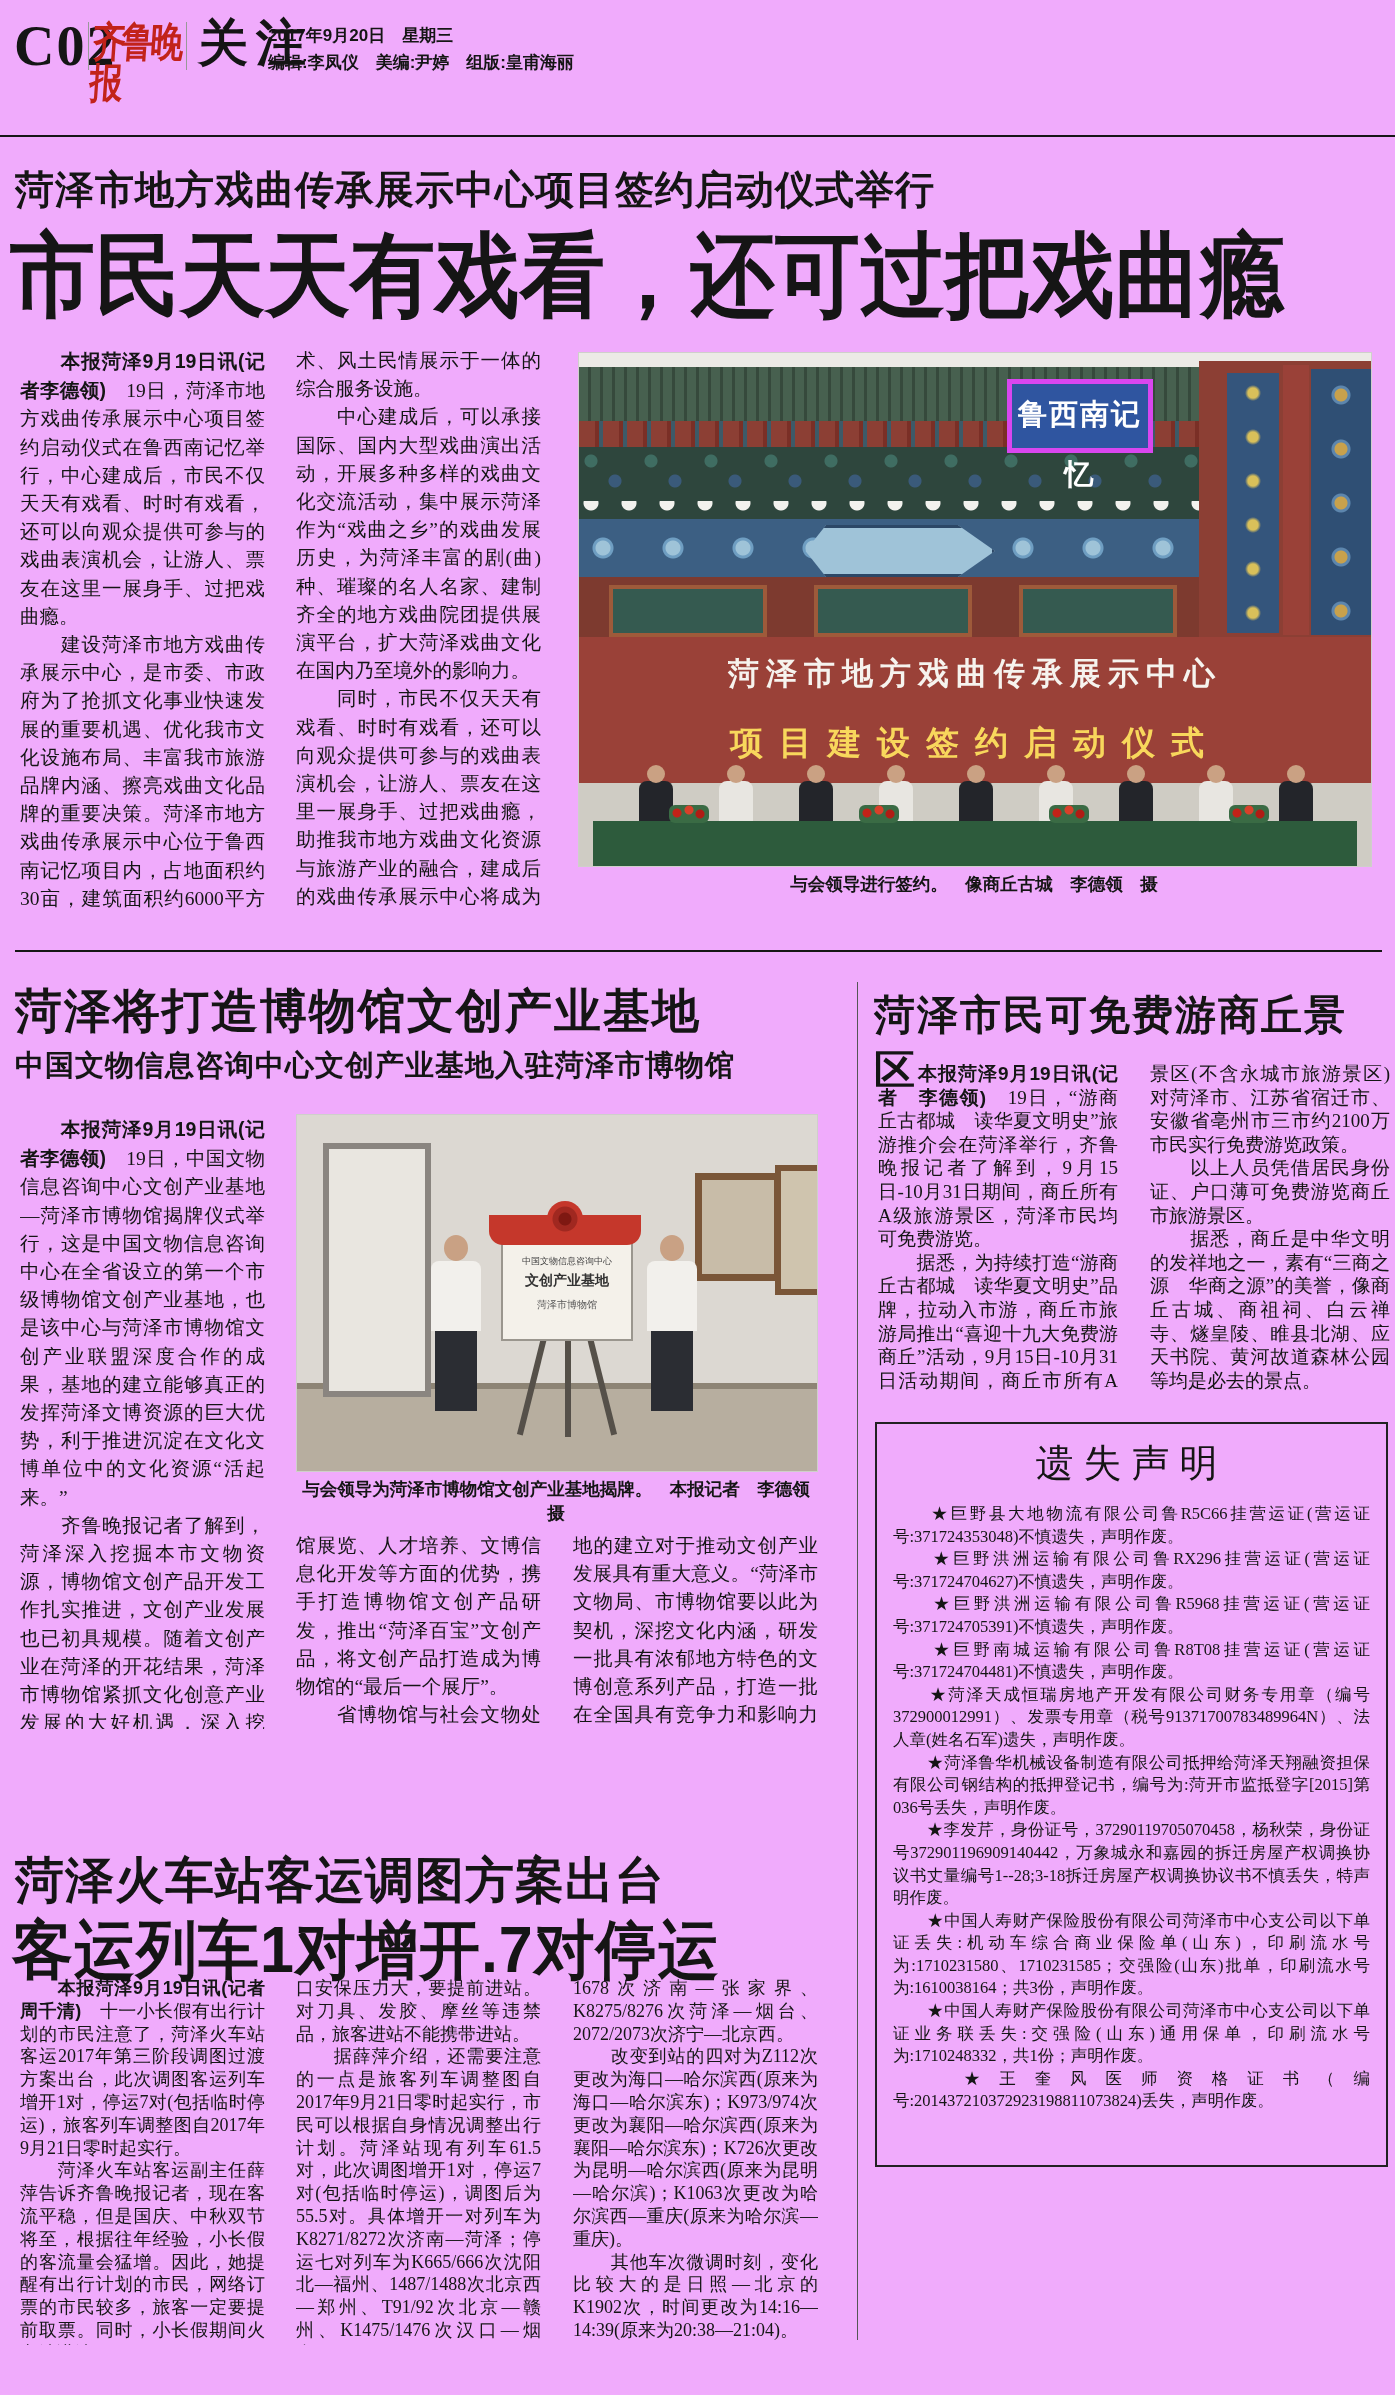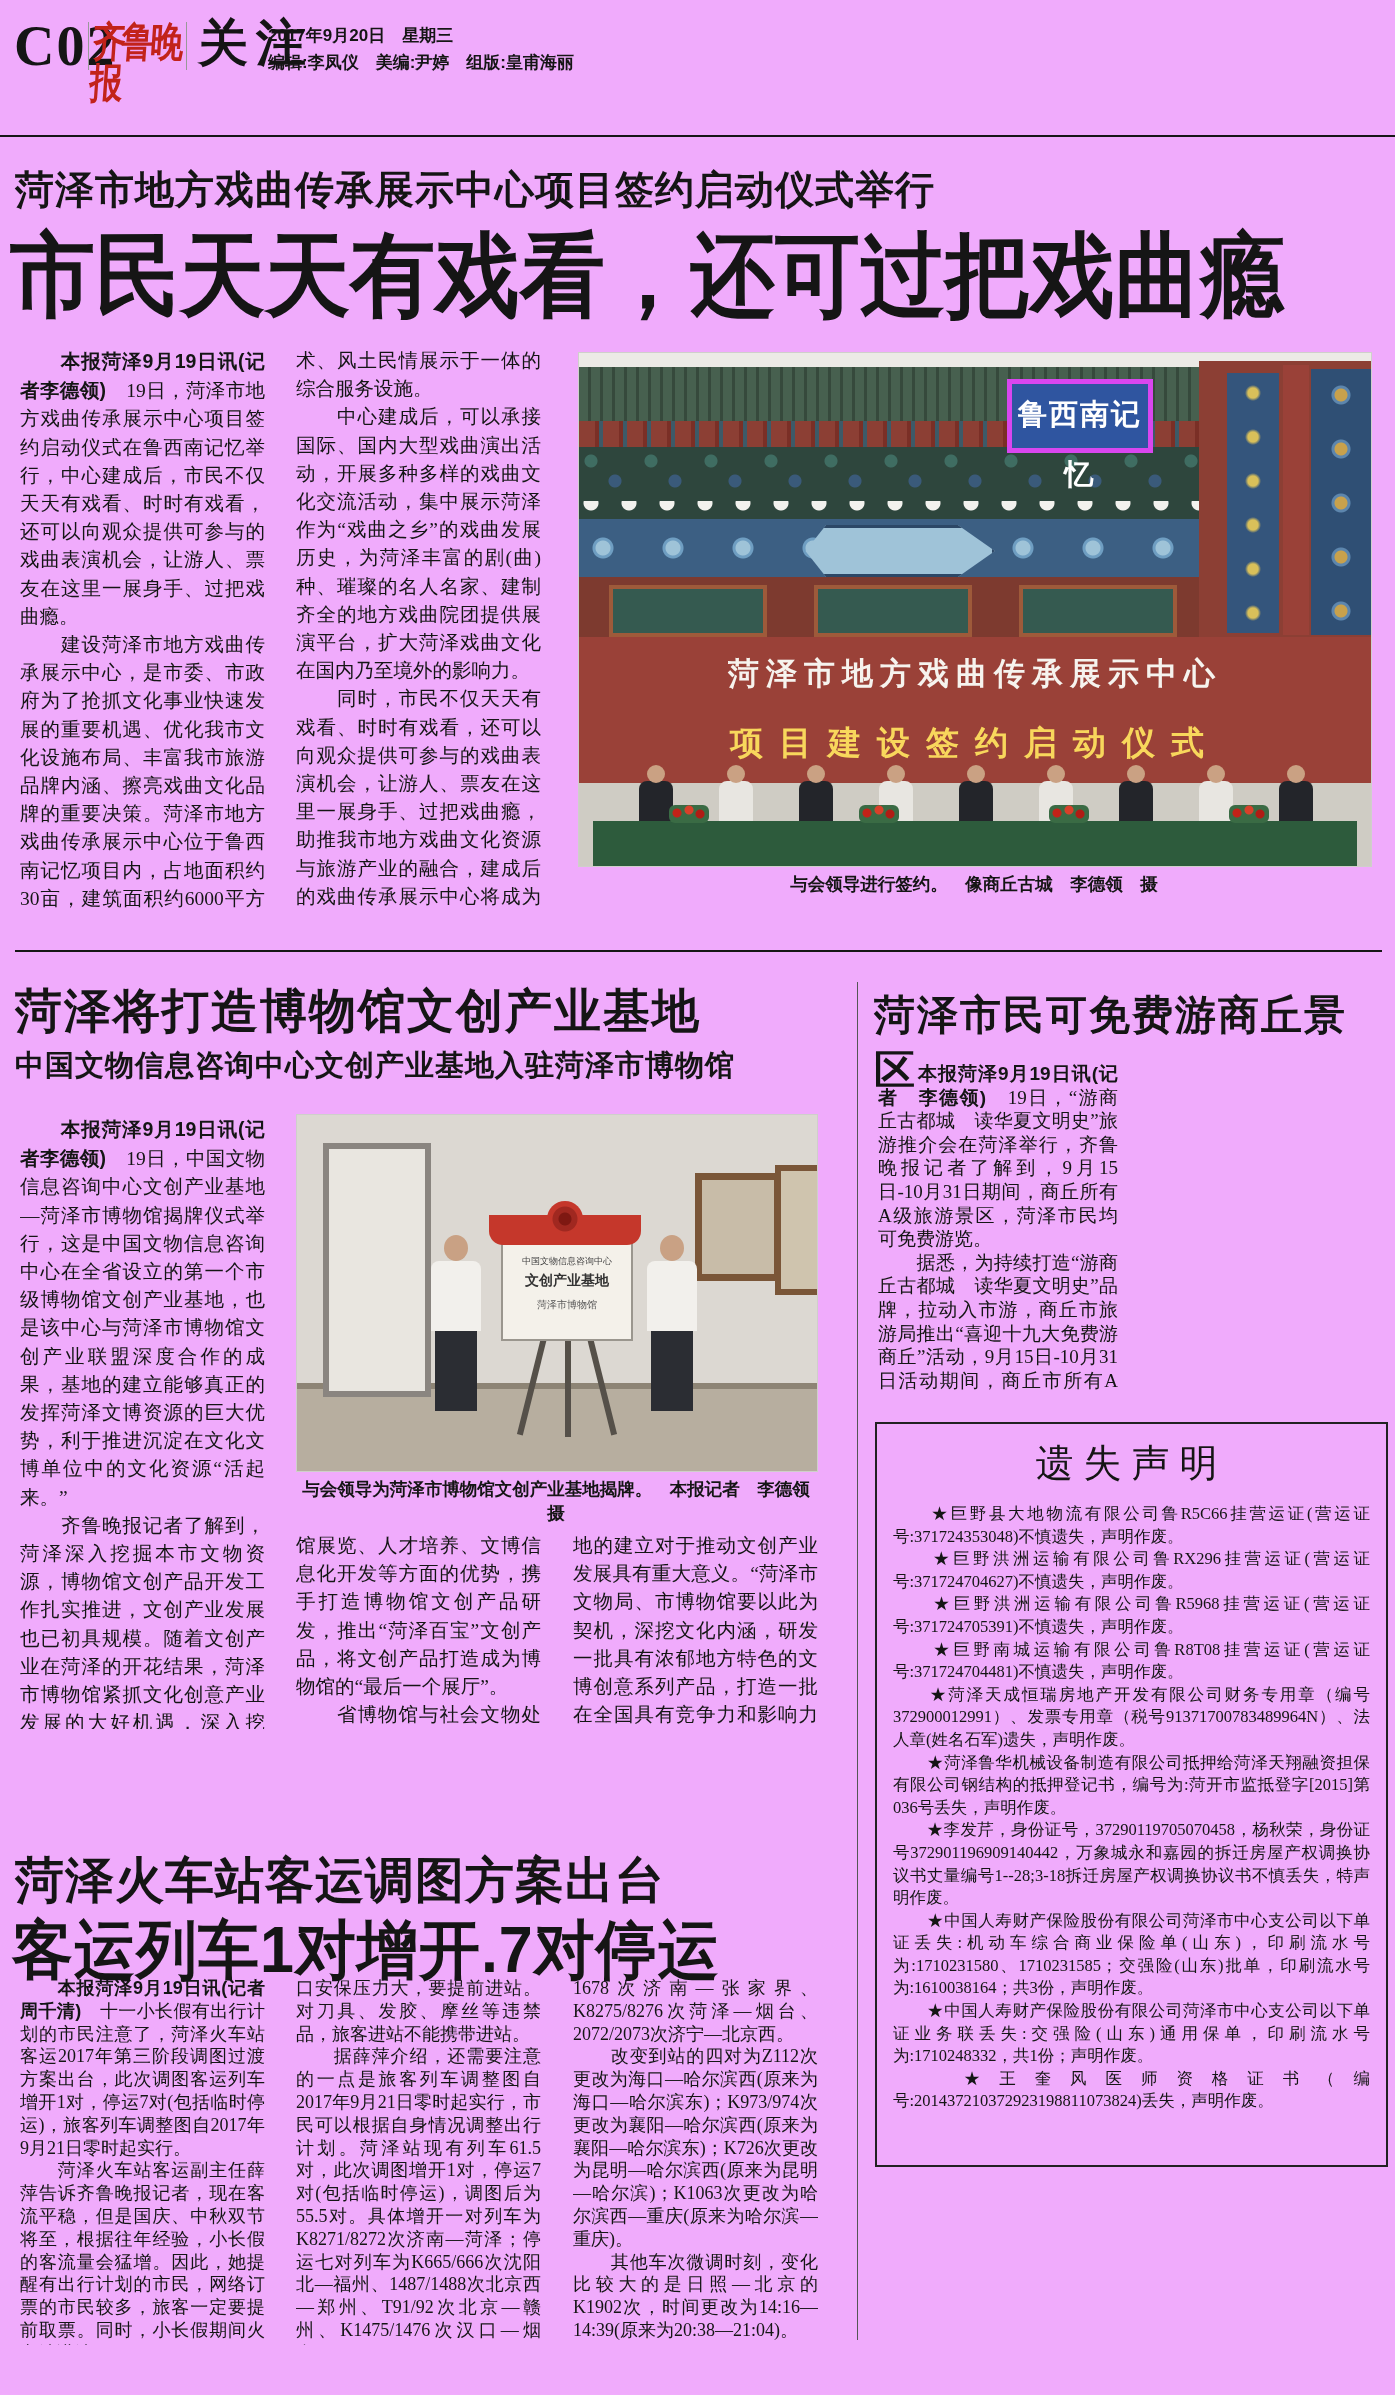--- a/index.html
+++ b/index.html
@@ -206,20 +206,23 @@
 
   <div class="abs body-col pre" style="left:296px;top:1532px;width:245px;height:197px;">馆展览、人才培养、文博信息化开发等方面的优势，携手打造博物馆文创产品研发，推出“菏泽百宝”文创产品，将文创产品打造成为博物馆的“最后一个展厅”。
 　　省博物馆与社会文物处调研员李兴奎在揭牌仪式上说，博物馆是文创产业发展的助推器，菏泽市博物馆文创产业基</div>
   <div class="abs body-col pre" style="left:573px;top:1532px;width:245px;height:197px;">地的建立对于推动文创产业发展具有重大意义。“菏泽市文物局、市博物馆要以此为契机，深挖文化内涵，研发一批具有浓郁地方特色的文博创意系列产品，打造一批在全国具有竞争力和影响力的文博创意产品品牌，逐渐形成形式多样、特色鲜明、富有创意、竞争力强的文博创意产品体系。”</div>
 
   <div class="abs headline3 sans">菏泽市民可免费游商丘景区</div>
   <div class="abs rbody" style="left:878px;top:1062px;width:240px;height:332px;">
     <p><span class="lead">　　本报菏泽9月19日讯(记者　李德领)</span><span>　19日，“游商丘古都城　读华夏文明史”旅游推介会在菏泽举行，齐鲁晚报记者了解到，9月15日-10月31日期间，商丘所有A级旅游景区，菏泽市民均可免费游览。</span></p>
     <div class="pre">　　据悉，为持续打造“游商丘古都城　读华夏文明史”品牌，拉动入市游，商丘市旅游局推出“喜迎十九大免费游商丘”活动，9月15日-10月31日活动期间，商丘市所有A级旅游</div>
   </div>
+  <div class="abs rbody pre" style="left:1150px;top:1062px;width:240px;height:332px;">景区(不含永城市旅游景区)对菏泽市、江苏省宿迁市、安徽省亳州市三市约2100万市民实行免费游览政策。
+　　以上人员凭借居民身份证、户口薄可免费游览商丘市旅游景区。
+　　据悉，商丘是中华文明的发祥地之一，素有“三商之源　华商之源”的美誉，像商丘古城、商祖祠、白云禅寺、燧皇陵、睢县北湖、应天书院、黄河故道森林公园等均是必去的景点。</div>
 
   <div class="abs lostbox">
     <div class="boxtitle">遗失声明</div>
     <div class="lostitems pre">　　★巨野县大地物流有限公司鲁R5C66挂营运证(营运证号:371724353048)不慎遗失，声明作废。
 　　★巨野洪洲运输有限公司鲁RX296挂营运证(营运证号:371724704627)不慎遗失，声明作废。
 　　★巨野洪洲运输有限公司鲁R5968挂营运证(营运证号:371724705391)不慎遗失，声明作废。
 　　★巨野南城运输有限公司鲁R8T08挂营运证(营运证号:371724704481)不慎遗失，声明作废。
 　　★菏泽天成恒瑞房地产开发有限公司财务专用章（编号372900012991）、发票专用章（税号91371700783489964N）、法人章(姓名石军)遗失，声明作废。
 　　★菏泽鲁华机械设备制造有限公司抵押给菏泽天翔融资担保有限公司钢结构的抵押登记书，编号为:菏开市监抵登字[2015]第036号丢失，声明作废。
 　　★李发芹，身份证号，37290119705070458，杨秋荣，身份证号372901196909140442，万象城永和嘉园的拆迁房屋产权调换协议书丈量编号1--28;3-18拆迁房屋产权调换协议书不慎丢失，特声明作废。

